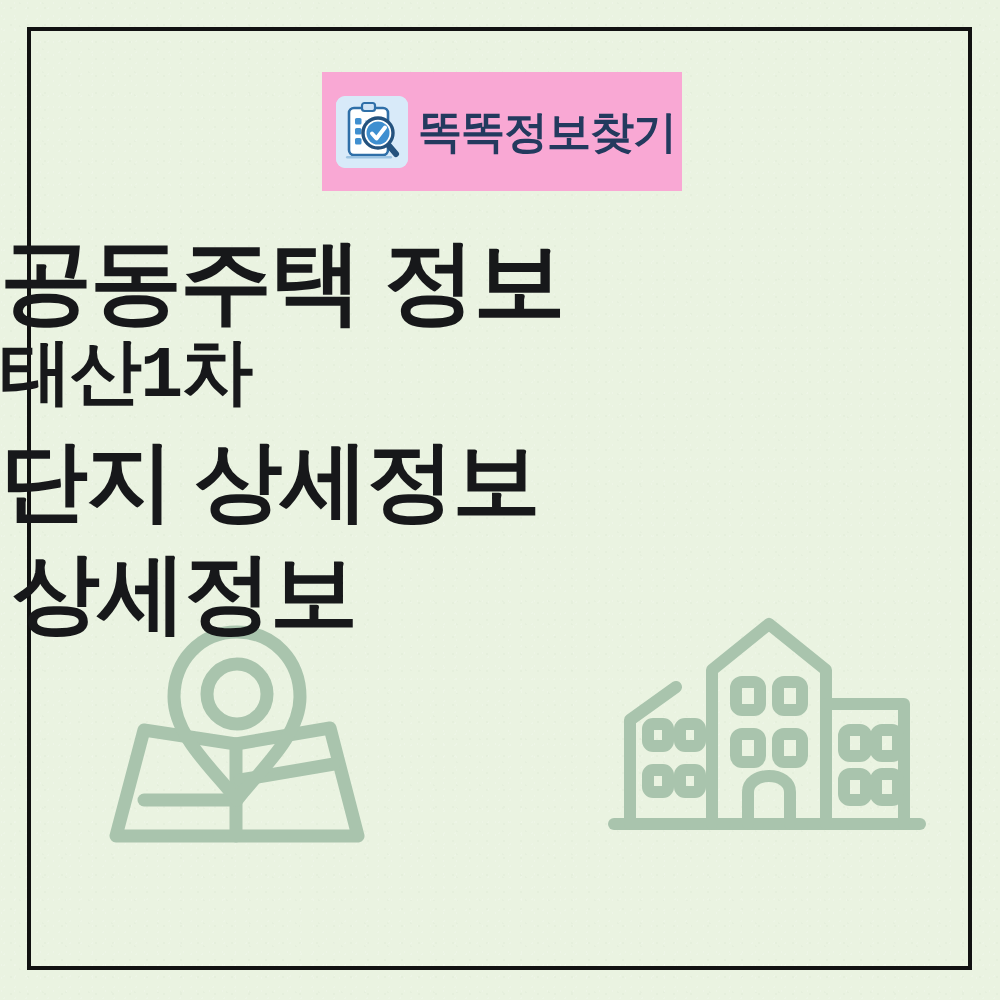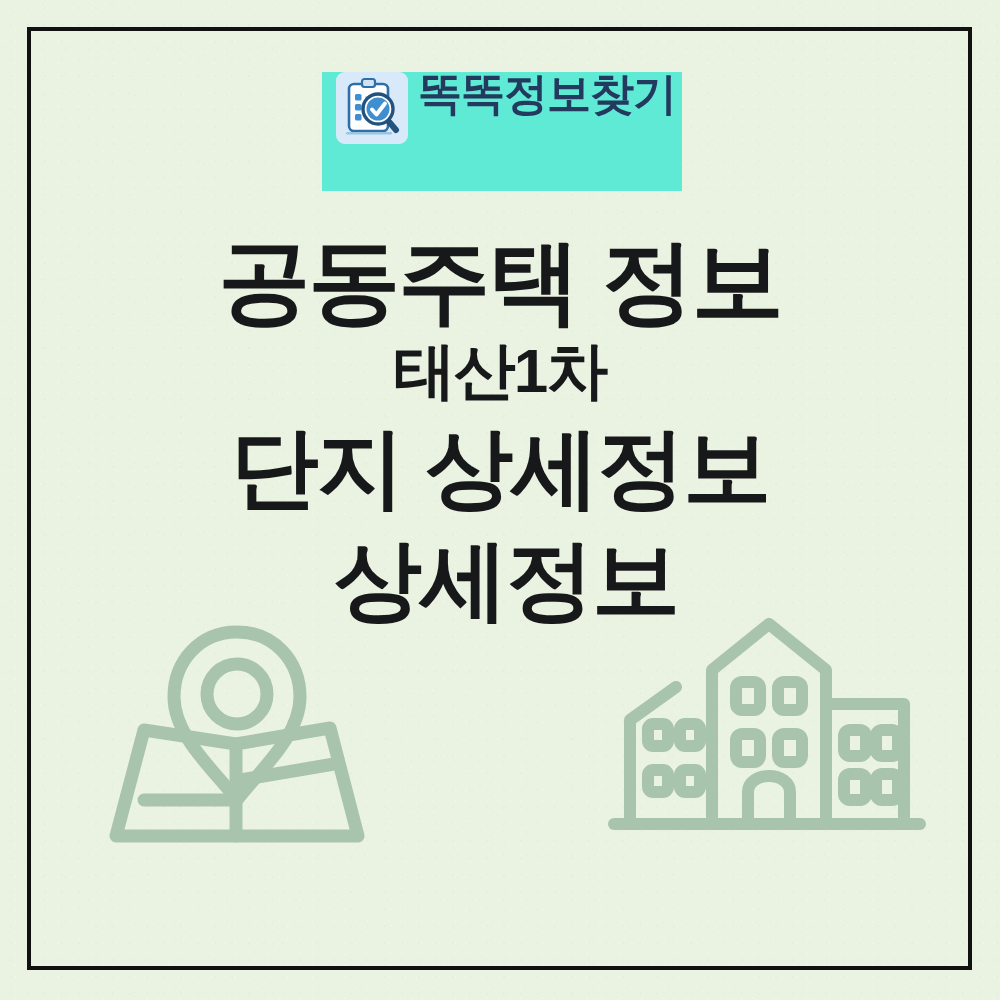--- a/index.html
+++ b/index.html
@@ -68,23 +68,23 @@
     height: 232px;
   }
 
   
   .logo-badge {
     position: absolute;
     left: 322px;
     top: 72px;
     width: 360px;
     height: 119px;
-    background: #5eead4;
+    background: #f9a8d4;
     display: flex;
-    align-items: flex-start;
+    align-items: center;
     justify-content: flex-start;
     padding-left: 14px;
     box-sizing: border-box;
   }
   .logo-mark {
     width: 72px;
     height: 72px;
     flex: 0 0 auto;
     border-radius: 9px;
     background: #d8eaf9;
@@ -99,31 +99,31 @@
     white-space: nowrap;
     line-height: 1;
   }
 
   
   .headline {
     position: absolute;
     left: 0;
     top: 232px;
     width: 1000px;
-    text-align: center;
+    text-align: left;
     color: #17181a;
     font-weight: 700;
     letter-spacing: -2px;
   }
   .hl-line {
     display: block;
     white-space: nowrap;
   }
   .hl-1 { font-size: 92px; line-height: 1.08; }
-  .hl-2 { font-size: 62px; line-height: 1.28; }
+  .hl-2 { font-size: 72px; line-height: 1.28; font-family: Liberation Mono, monospace; }
   .hl-3 { font-size: 88px; line-height: 1.30; }
   .hl-4 { font-size: 88px; line-height: 1.24; margin-left: 12px; }
 </style>
 </head>
 <body>
 
 <div class="poster">
 
   <div class="grain"></div>
 

